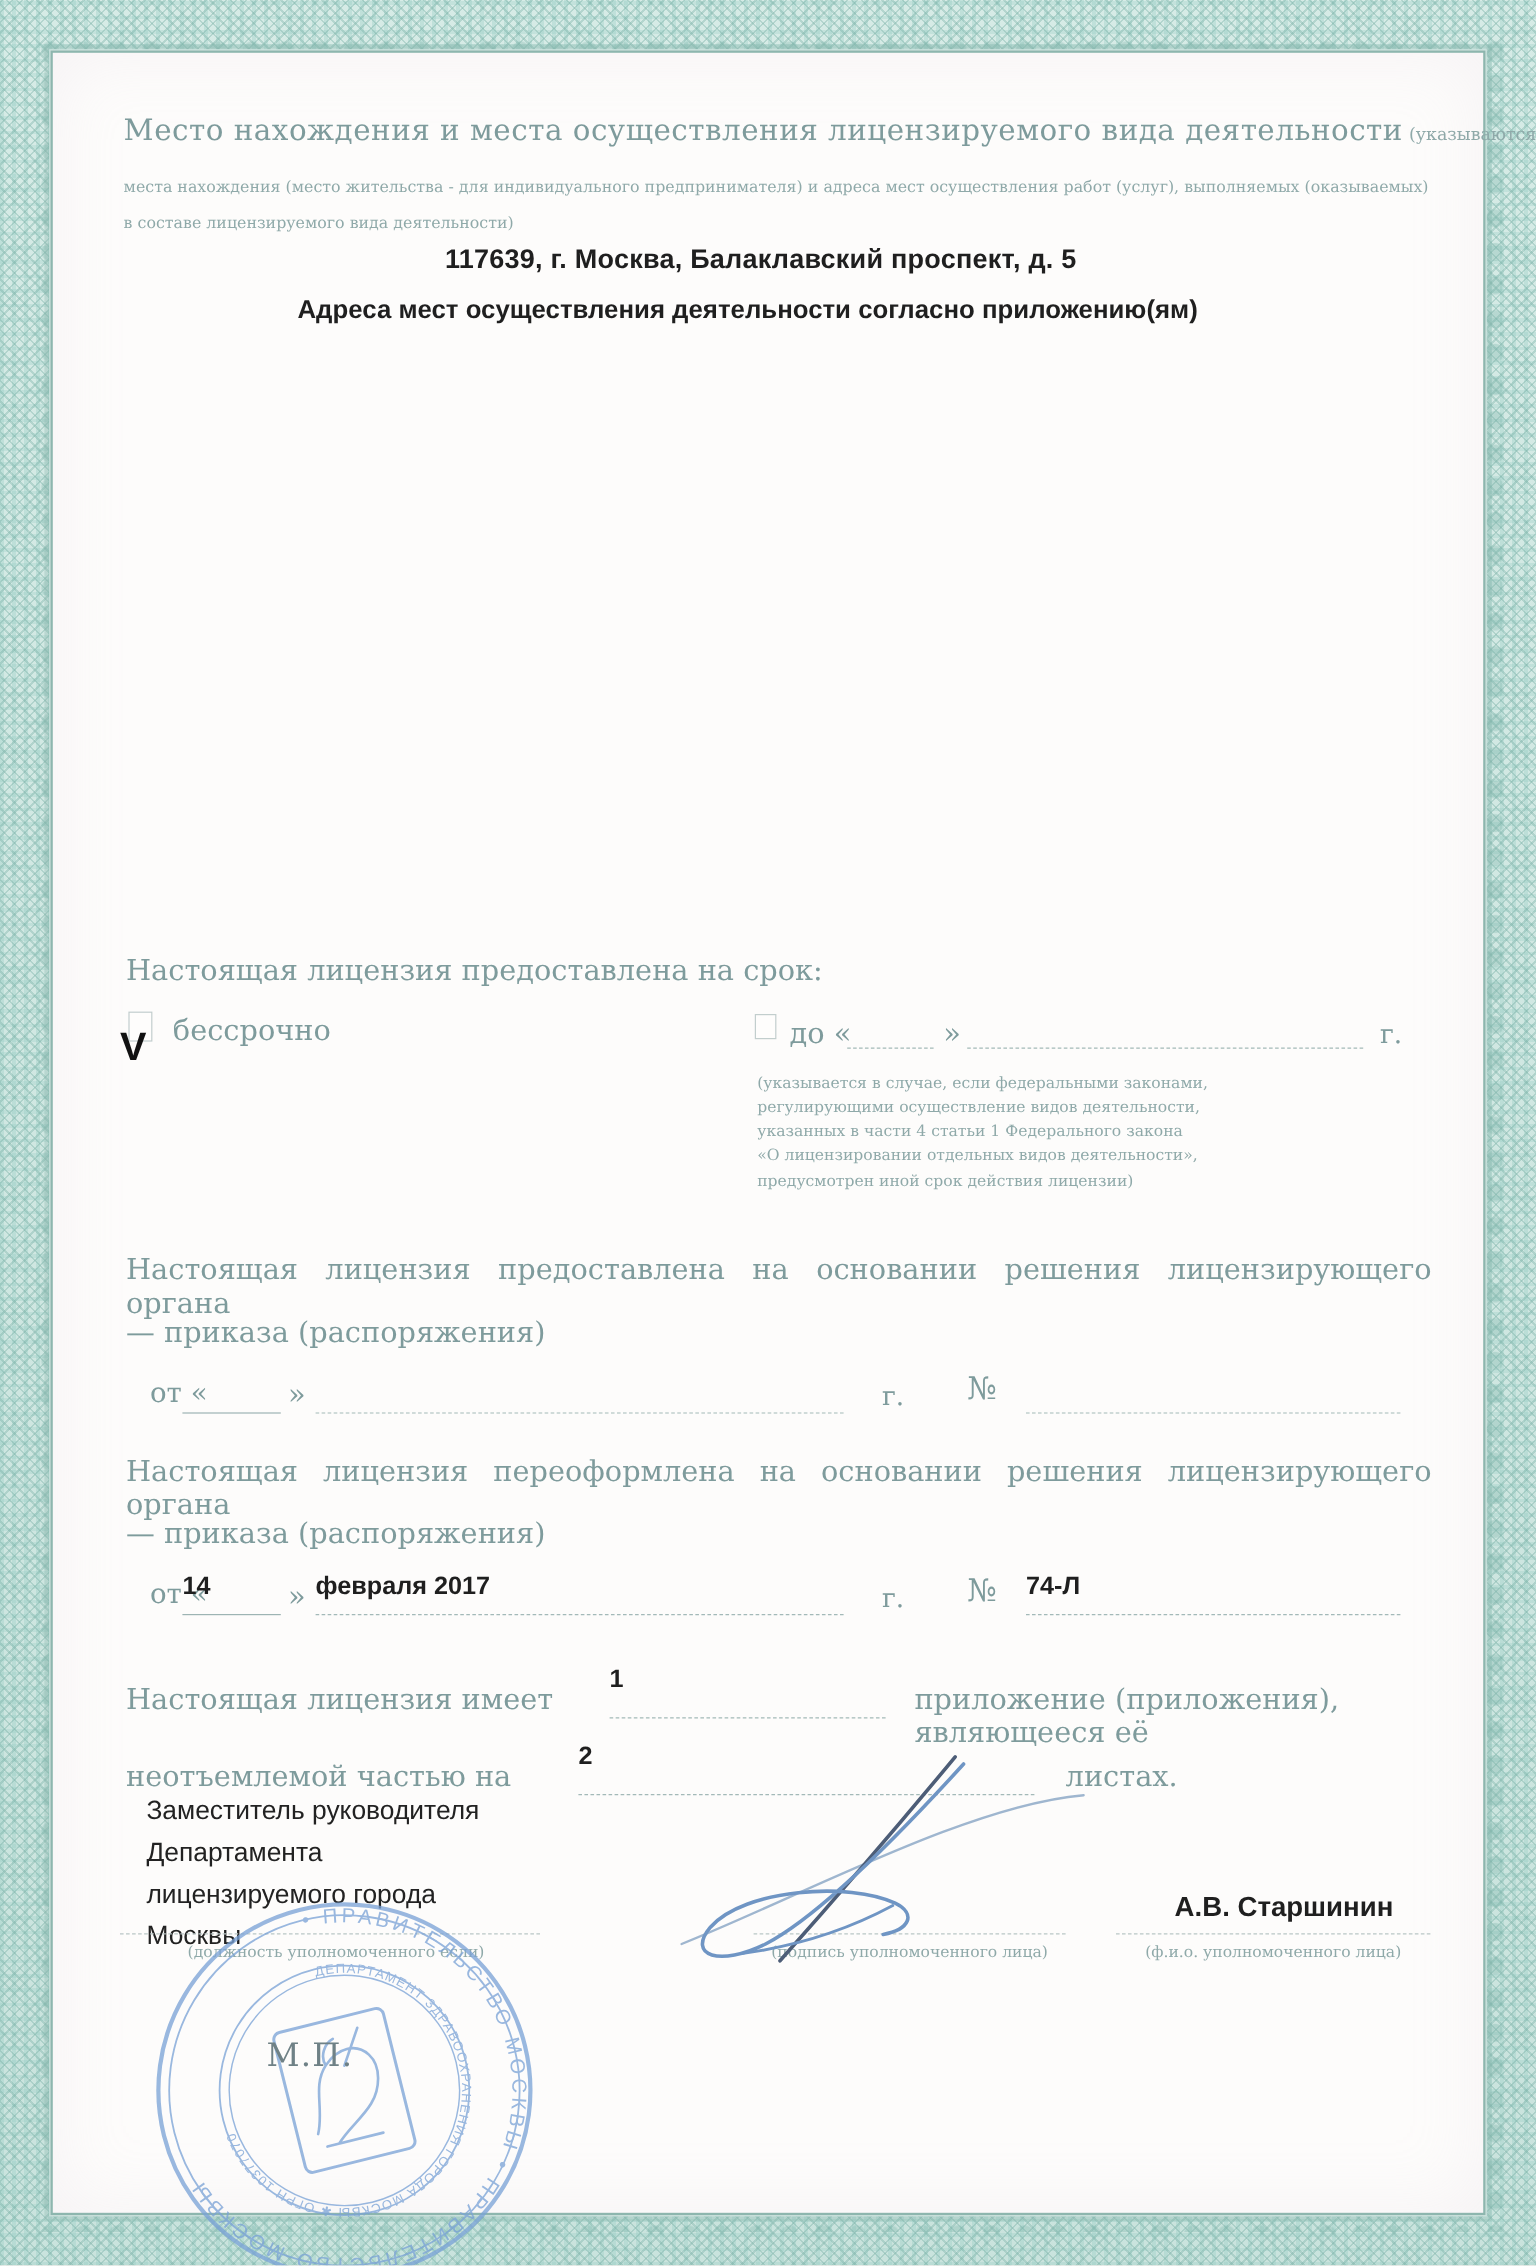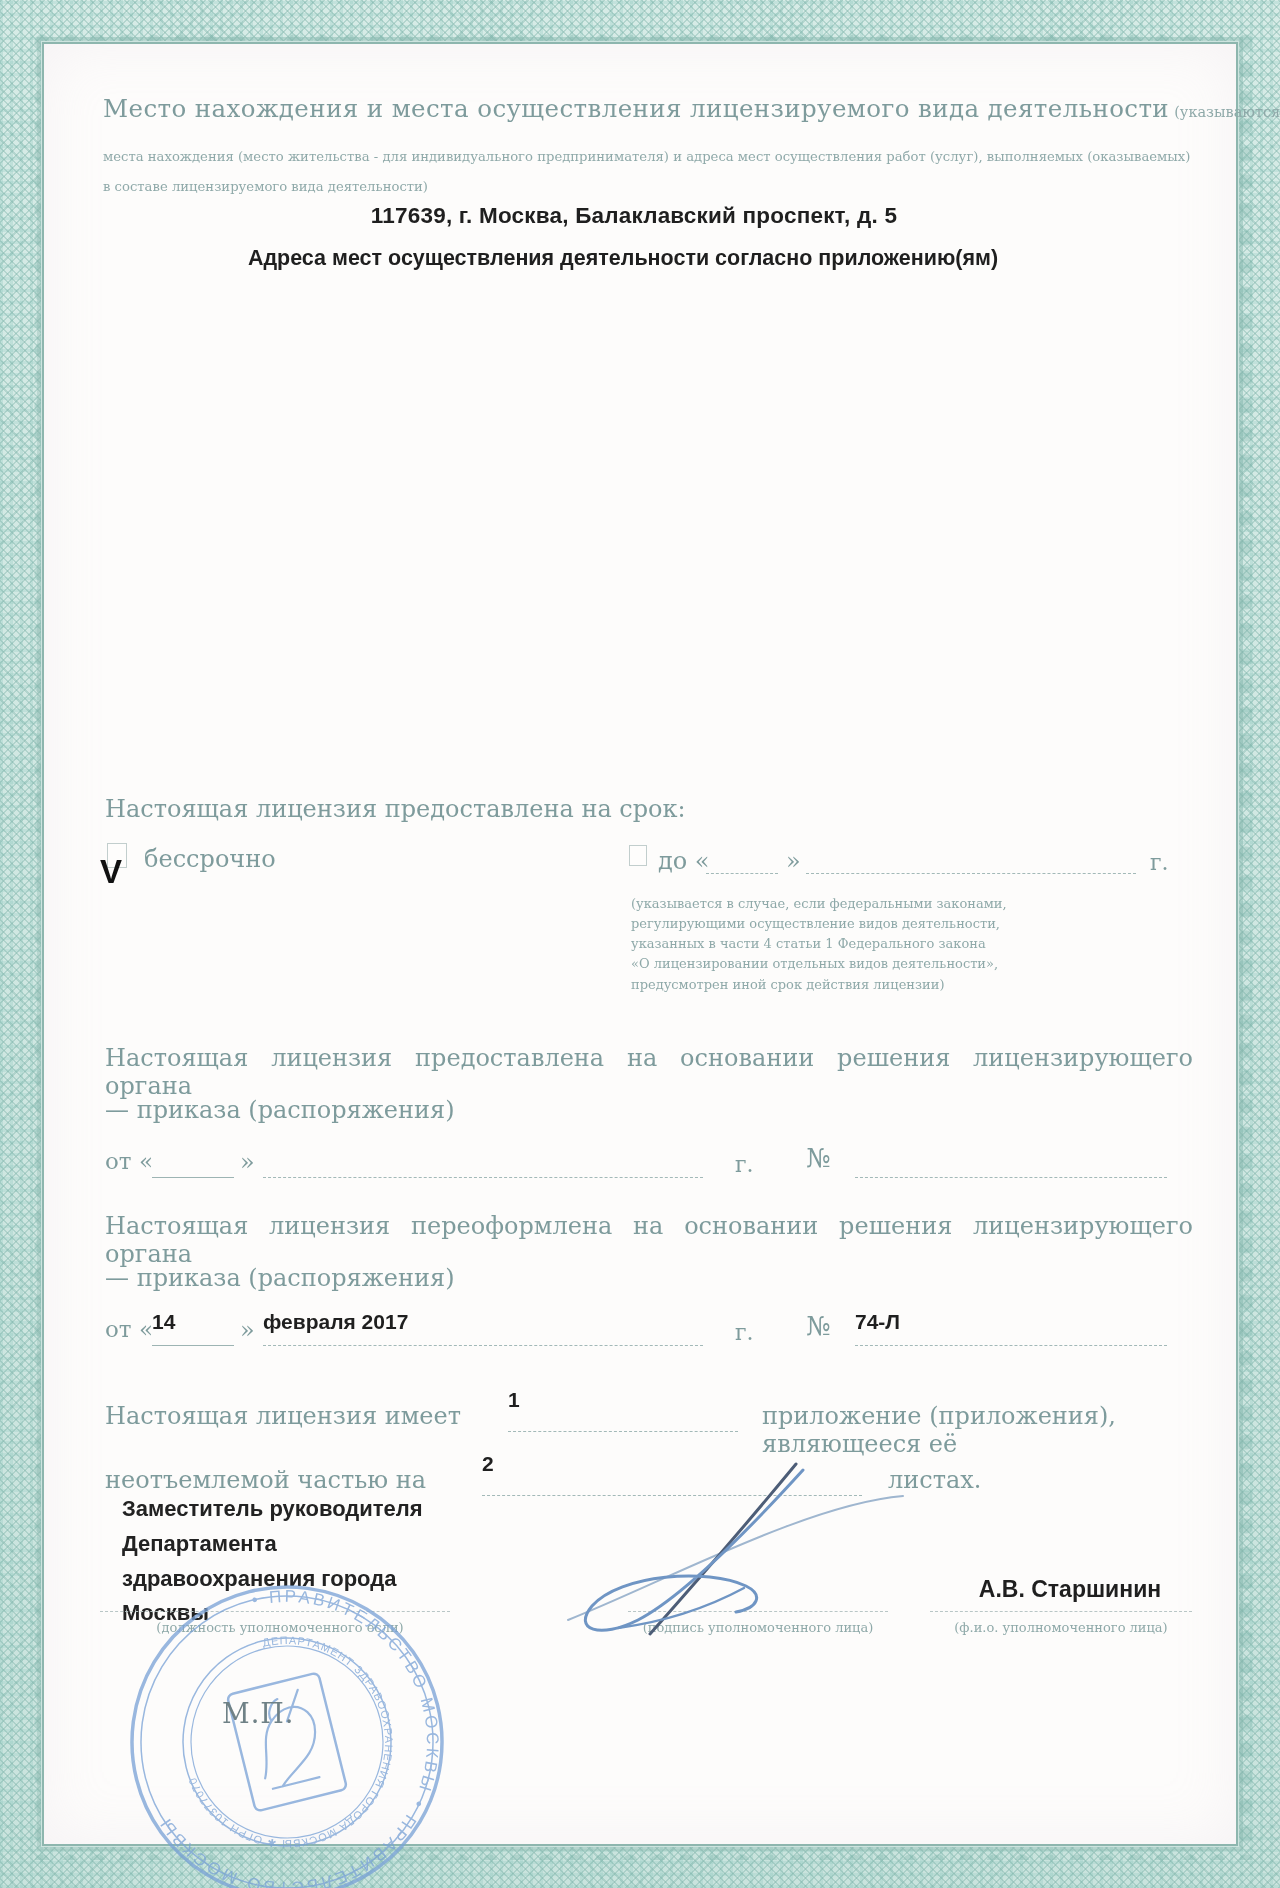--- a/index.html
+++ b/index.html
@@ -52,27 +52,27 @@
   .uline { position:absolute; border-bottom:1.5px dashed #a3b9b8; z-index:3; }
   .uline-solid { position:absolute; border-bottom:1.5px solid #9db4b3; z-index:3; }
   .quote { font-size:24px; }
   .g-label { font-size:22px; }
 
   .until-note { left:631px; top:894px; width:420px; }
 
   .sect-line { left:105px; width:1088px; font-size:24px; text-align:justify; text-align-last:justify; }
   .sect-line2 { left:105px; font-size:24px; }
 
-  .form-label { font-size:23px; }
+  .form-label { font-size:23px;margin-left:20px; }
   .fill-val { position:absolute; text-align:left; font-size:21px; z-index:4; }
 
   .annex-text { font-size:24px; }
 
   .pos-block { left:122px; top:1492px; width:430px; font-family:"Liberation Sans",sans-serif;
-    font-weight:bold; font-size:22px; color:#222; line-height:1.58; }
+    font-weight:normal; font-size:22px; color:#222; line-height:1.58; }
   .sig-caption { position:absolute; font-size:13px; color:#8fa9a9; text-align:center; z-index:3; }
   .name { left:940px; top:1576px; width:260px; text-align:center; font-size:23px; }
 
   .mp { left:222px; top:1688px; font-size:27px; color:#6f8186; letter-spacing:1px; z-index:6;margin-top:10px; }
 
   .sig-svg   { left:558px; top:1452px; z-index:5; }
   .stamp-svg { left:92px;  top:1572px; z-index:4; opacity:.9; }
 </style>
 </head>
 <body>
@@ -145,21 +145,21 @@
   <div class="abs serif-label annex-text" style="left:762px; top:1402px;">приложение (приложения), являющееся её</div>
 
   <div class="abs serif-label annex-text" style="left:105px; top:1466px;">неотъемлемой частью на</div>
   <div class="uline" style="left:482px; top:1462px; width:380px; height:34px;"></div>
   <div class="fill-val boldfill" style="left:482px; top:1452px; width:260px;">2</div>
   <div class="abs serif-label annex-text" style="left:888px; top:1466px;">листах.</div>
 
   <div class="abs pos-block">
     <div>Заместитель руководителя</div>
     <div>Департамента</div>
-    <div>здравоохранения города</div>
+    <div>лицензируемого города</div>
     <div>Москвы</div>
   </div>
 
   <div class="uline" style="left:100px; top:1580px; width:350px; height:32px; border-bottom-color:#b9c6c6;"></div>
   <div class="sig-caption" style="left:115px; top:1620px; width:330px;">(должность уполномоченного если)</div>
 
   <div class="uline" style="left:628px; top:1580px; width:260px; height:32px; border-bottom-color:#b9c6c6;"></div>
   <div class="sig-caption" style="left:628px; top:1620px; width:260px;">(подпись уполномоченного лица)</div>
 
   <div class="abs name boldfill">А.В. Старшинин</div>

